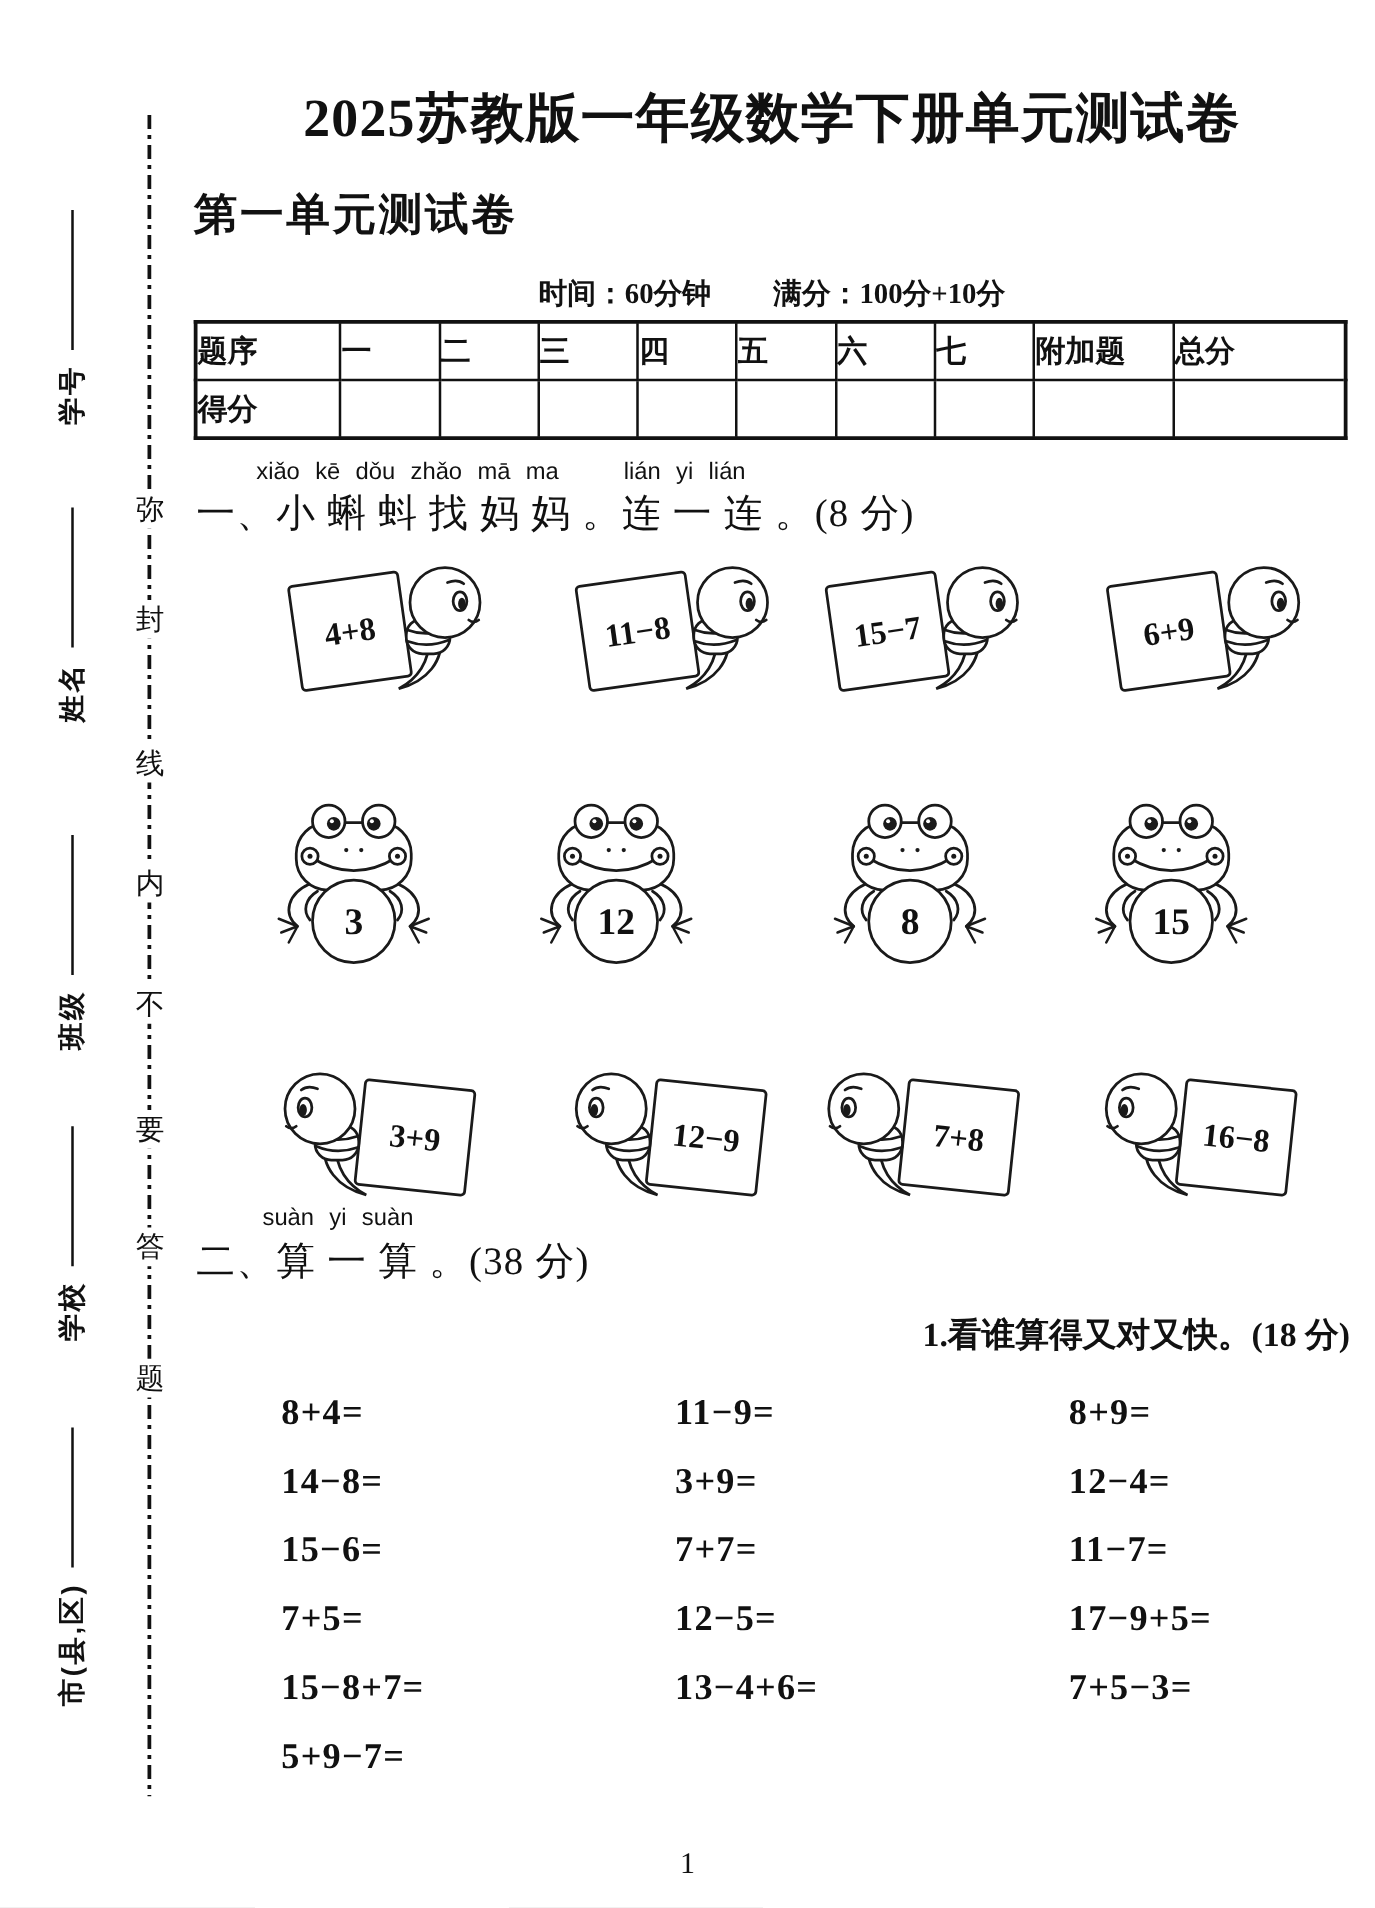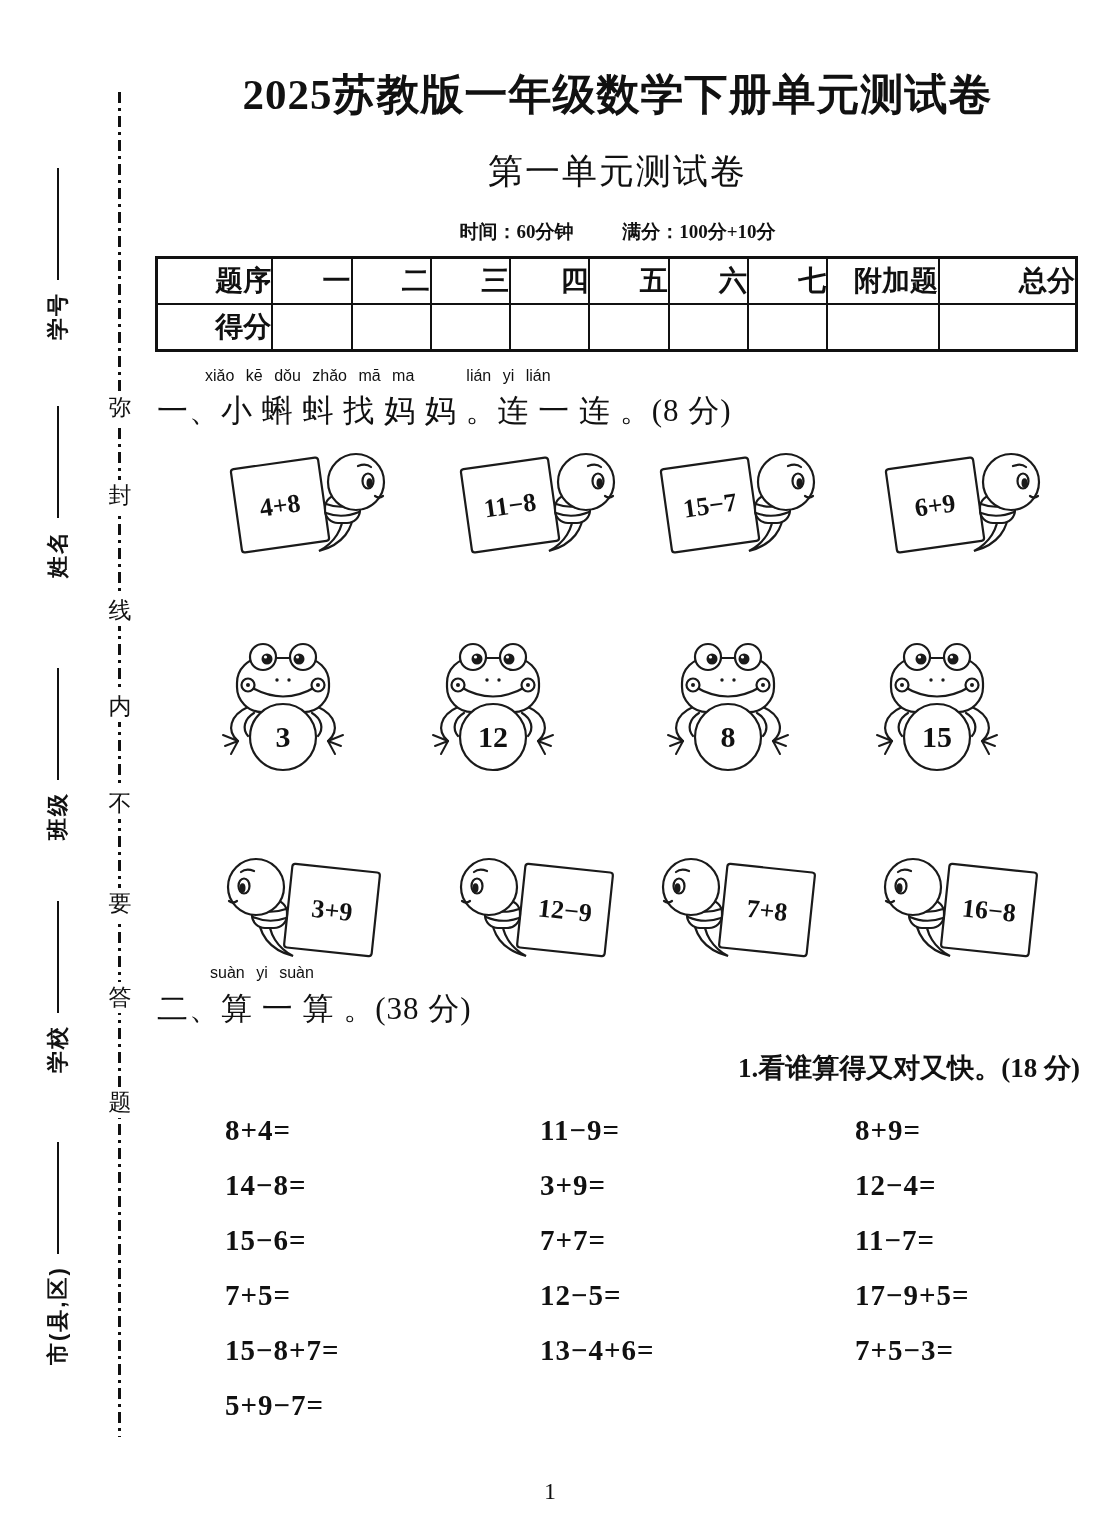--- a/index.html
+++ b/index.html
@@ -59,51 +59,51 @@
     line-height:1;
     color:#111;
   }
   
   .title{
     position:absolute;left:155px;top:66px;width:925px;
     text-align:center;font-size:43px;font-weight:bold;letter-spacing:1px;
   }
   .subtitle{
     position:absolute;left:155px;top:148px;width:925px;
-    text-align:center;font-size:35px;font-weight:normal;letter-spacing:2px;
+    font-size:35px;font-weight:bold;letter-spacing:2px;
   }
   .info-line{
     position:absolute;left:155px;top:219px;width:925px;
-    text-align:center;font-size:19px;font-weight:bold;
+    text-align:center;font-size:23px;font-weight:bold;
   }
   .info-line span{margin:0 22px;}
   
   .score-table{
     position:absolute;left:155px;top:256px;width:923px;
     border-collapse:collapse;table-layout:fixed;
     font-family:"Liberation Sans", sans-serif;
   }
   .score-table td{
     border:2px solid #111;
     height:44px;
-    text-align:right;vertical-align:middle;
-    font-size:28px;font-weight:bold;
+    text-align:left;vertical-align:middle;
+    font-size:24px;font-weight:bold;
     padding:0;
     font-family:Liberation Mono, monospace;
   }
   .score-table{border:3px solid #111;}
   .col-first{width:12.6%;}
   .col-num{width:8.6%;}
   .col-extra{width:12.2%;}
   .col-total{width:15%;}
   
   .pinyin{
     position:absolute;
     font-family:"Liberation Sans", sans-serif;
-    font-size:16px;color:#111;
+    font-size:19px;color:#111;
     word-spacing:7px;white-space:nowrap;
   }
   .pinyin .gap{display:inline-block;width:52px;}
   .sec-heading{
     position:absolute;left:157px;width:925px;
     font-size:31px;letter-spacing:1px;white-space:nowrap;
   }
   .sub-heading{
     position:absolute;left:200px;width:880px;
     font-size:27px;font-weight:bold;white-space:nowrap;text-align:right;

